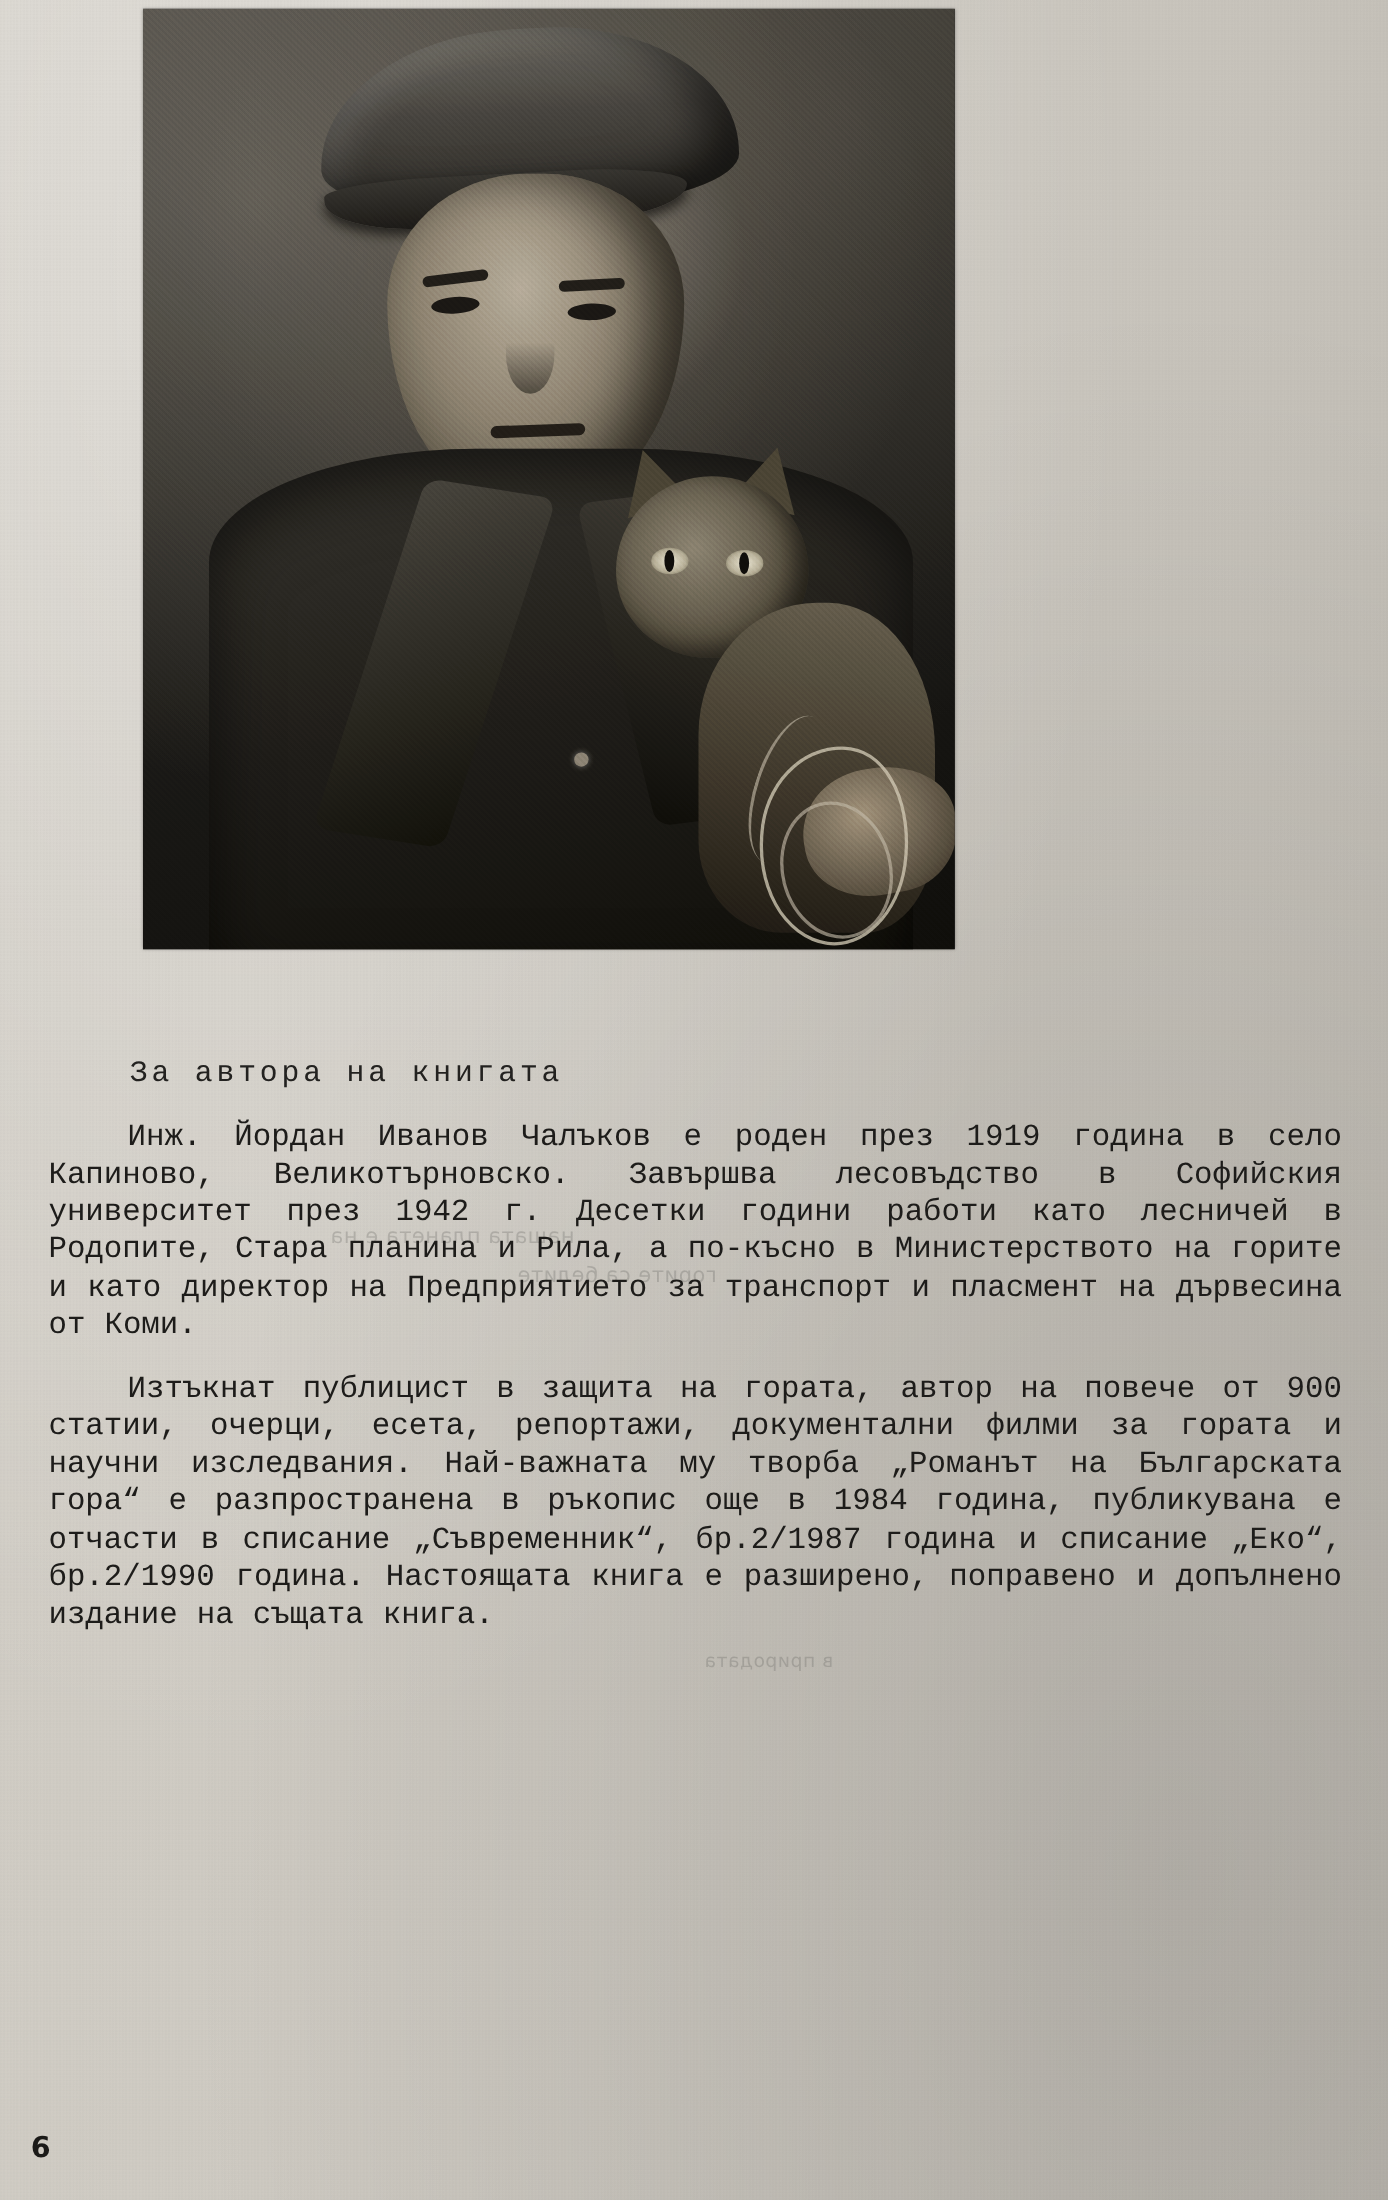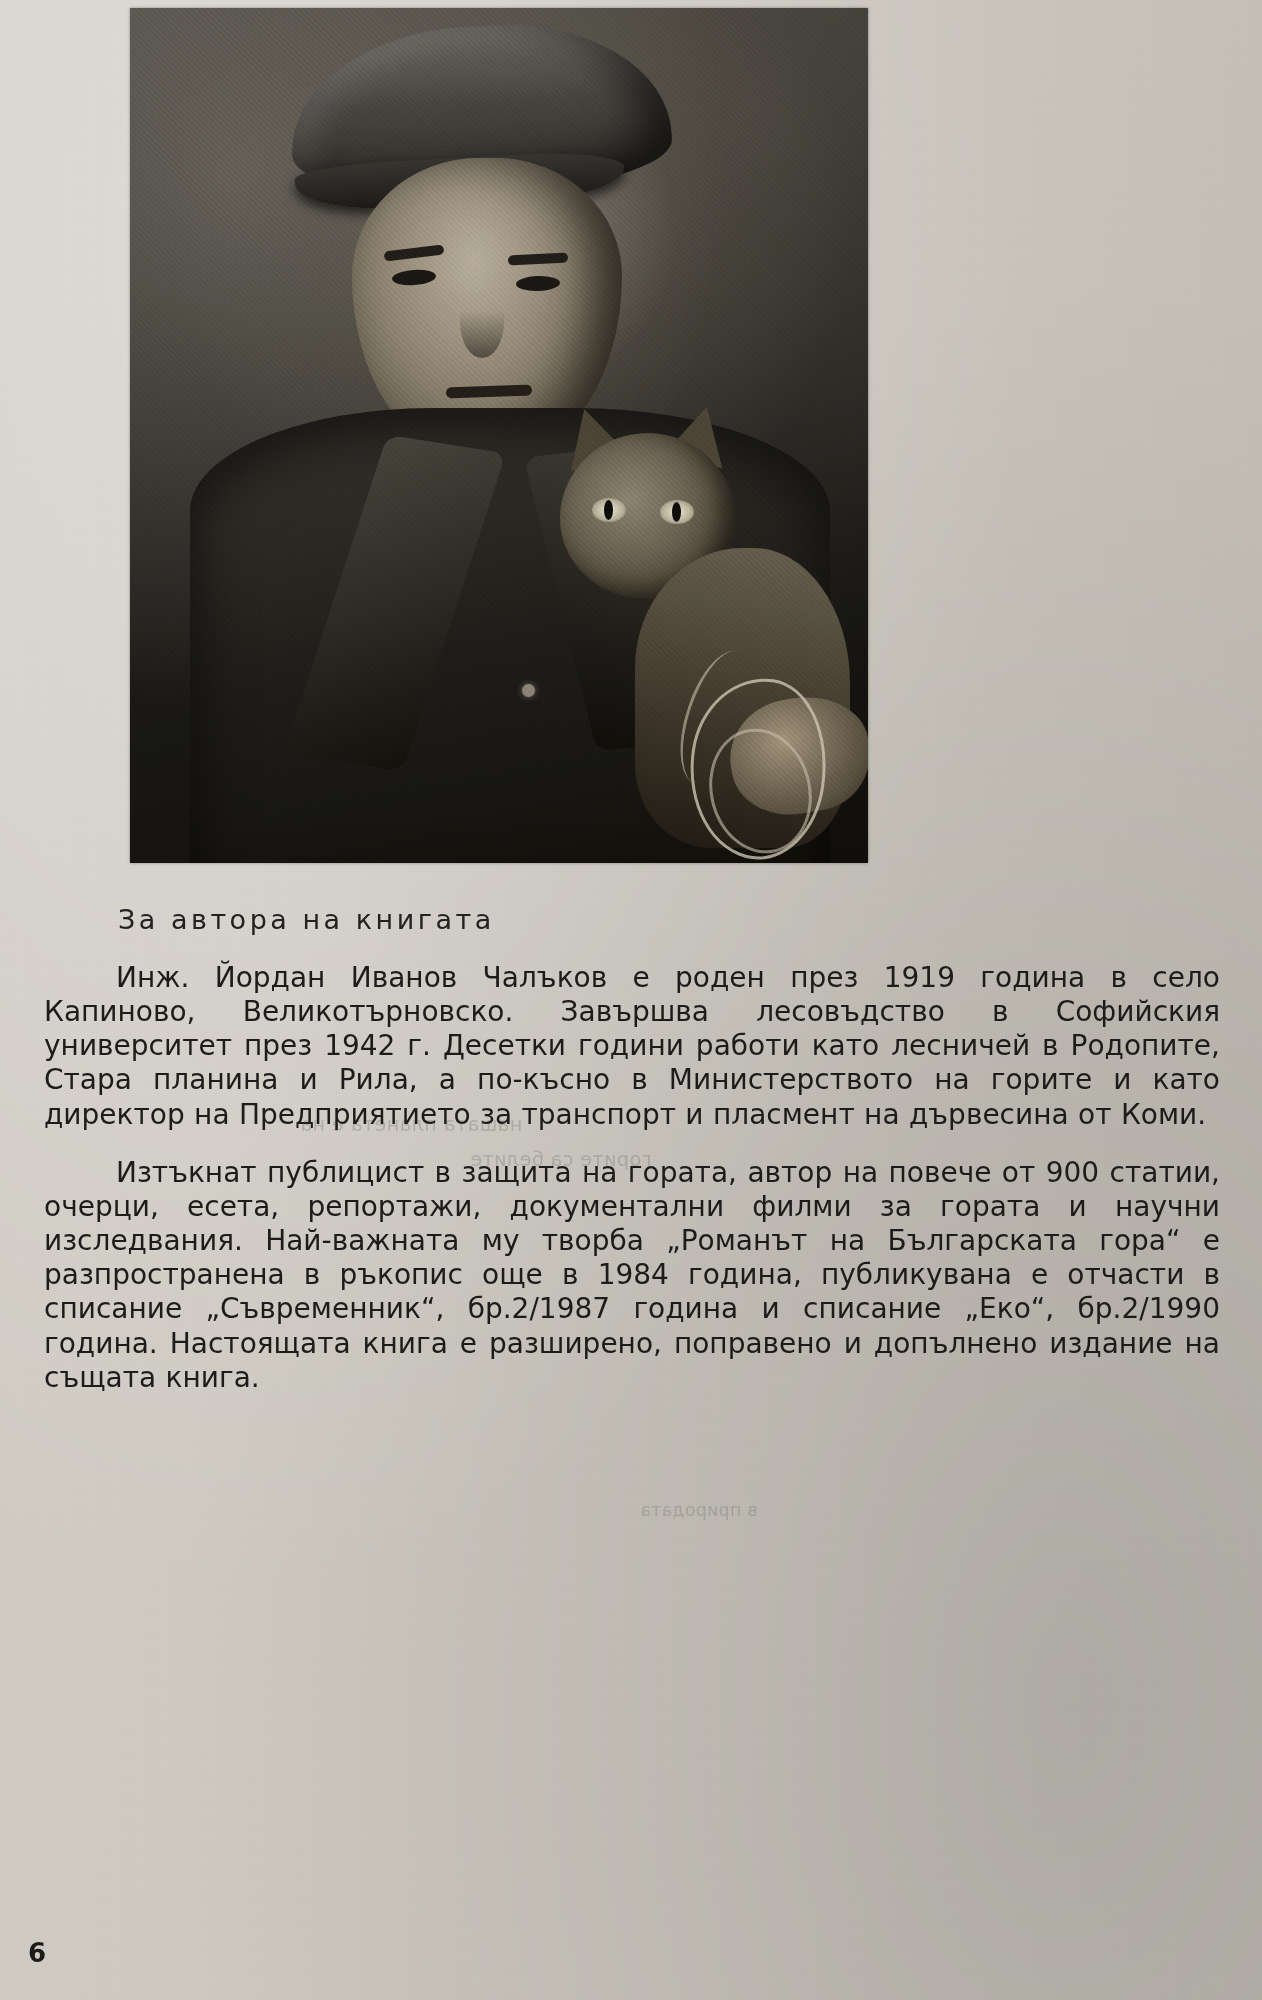--- a/index.html
+++ b/index.html
@@ -214,22 +214,23 @@
     width: 60px; height: 140px;
     border-left: 3px solid rgba(200,192,174,0.6);
     border-radius: 50%;
     transform: rotate(18deg);
   }
 
   
   .content {
     position: absolute;
     left: 40px;
-    top: 904px;
+    top: 962px;
     width: 1180px;
+    font-family: Liberation Mono, monospace;
   }
   .section-title {
     font-size: 27px;
     letter-spacing: 3.5px;
     color: #232220;
     margin: 0 0 26px 78px;
     font-weight: 400;
   }
   p.para {
     margin: 0 0 24px 4px;

